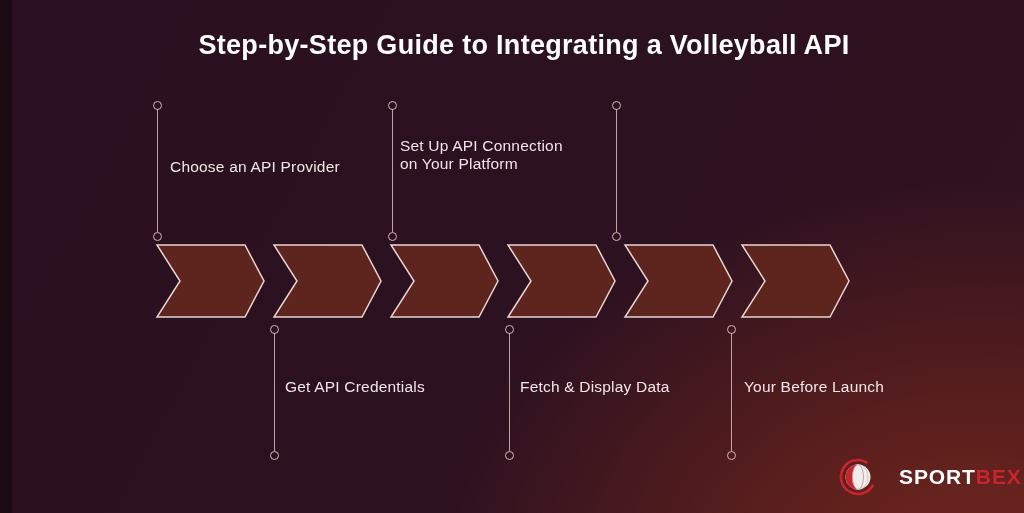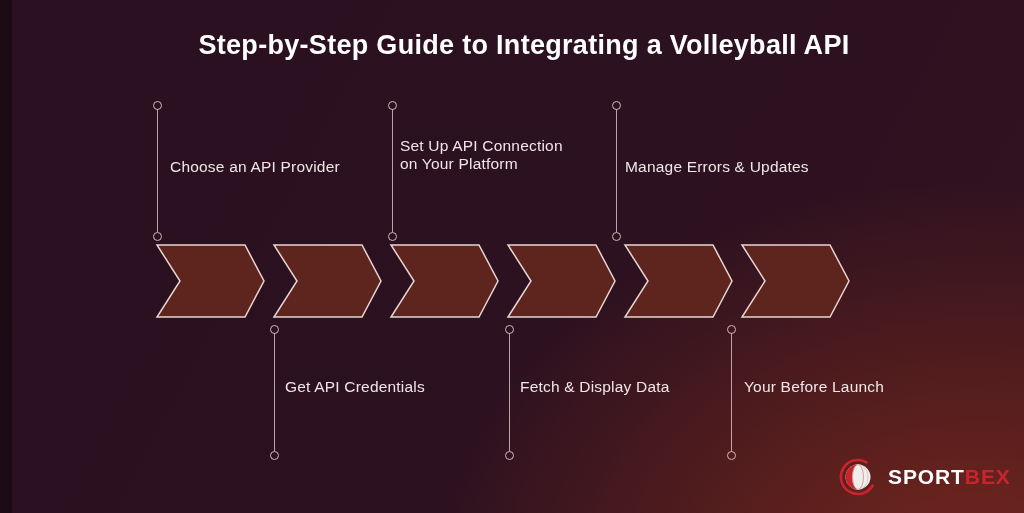--- a/index.html
+++ b/index.html
@@ -47,21 +47,21 @@
     letter-spacing: 0.2px;
     white-space: nowrap;
   }
   .step-label.wrap { white-space: normal; width: 172px; }
   .chevrons { position: absolute; left: 140px; top: 240px; }
   .logo {
     position: absolute;
     left: 824px; top: 457px;
     display: flex;
     align-items: center;
-    gap: 6px;
+    gap: 17px;
   }
   .logo-text {
     font-size: 21px;
     font-weight: 800;
     letter-spacing: 0.9px;
     color: #ffffff;
   }
   .logo-text .bex { color: #c8242e; }
 </style>
 </head>
@@ -100,21 +100,20 @@
   <div class="connector" style="left:719px;">
     <span class="dot" style="top:325px;"></span>
     <span class="line" style="top:333px; height:118px;"></span>
     <span class="dot" style="top:451px;"></span>
   </div>
 
   <div class="step-label" style="left:158px; top:158px;">Choose an API Provider</div>
   <div class="step-label" style="left:273px; top:378px;">Get API Credentials</div>
   <div class="step-label wrap" style="left:388px; top:137px;">Set Up API Connection on Your Platform</div>
   <div class="step-label" style="left:508px; top:378px;">Fetch &amp; Display Data</div>
-  <div class="step-label" style="left:613px; top:158px;">Manage Errors &amp; Updates</div>
   <div class="step-label" style="left:732px; top:378px;">Your Before Launch</div>
 
   <svg class="chevrons" width="710" height="82" viewBox="0 0 710 82">
     <g fill="#5e241e" stroke="#e8d5d2" stroke-width="1.5" stroke-linejoin="miter">
       <polygon points="5,5 93,5 112,41 93,77 5,77 28,41"></polygon>
       <polygon points="122,5 210,5 229,41 210,77 122,77 145,41"></polygon>
       <polygon points="239,5 327,5 346,41 327,77 239,77 262,41"></polygon>
       <polygon points="356,5 444,5 463,41 444,77 356,77 379,41"></polygon>
       <polygon points="473,5 561,5 580,41 561,77 473,77 496,41"></polygon>
       <polygon points="590,5 678,5 697,41 678,77 590,77 613,41"></polygon>

